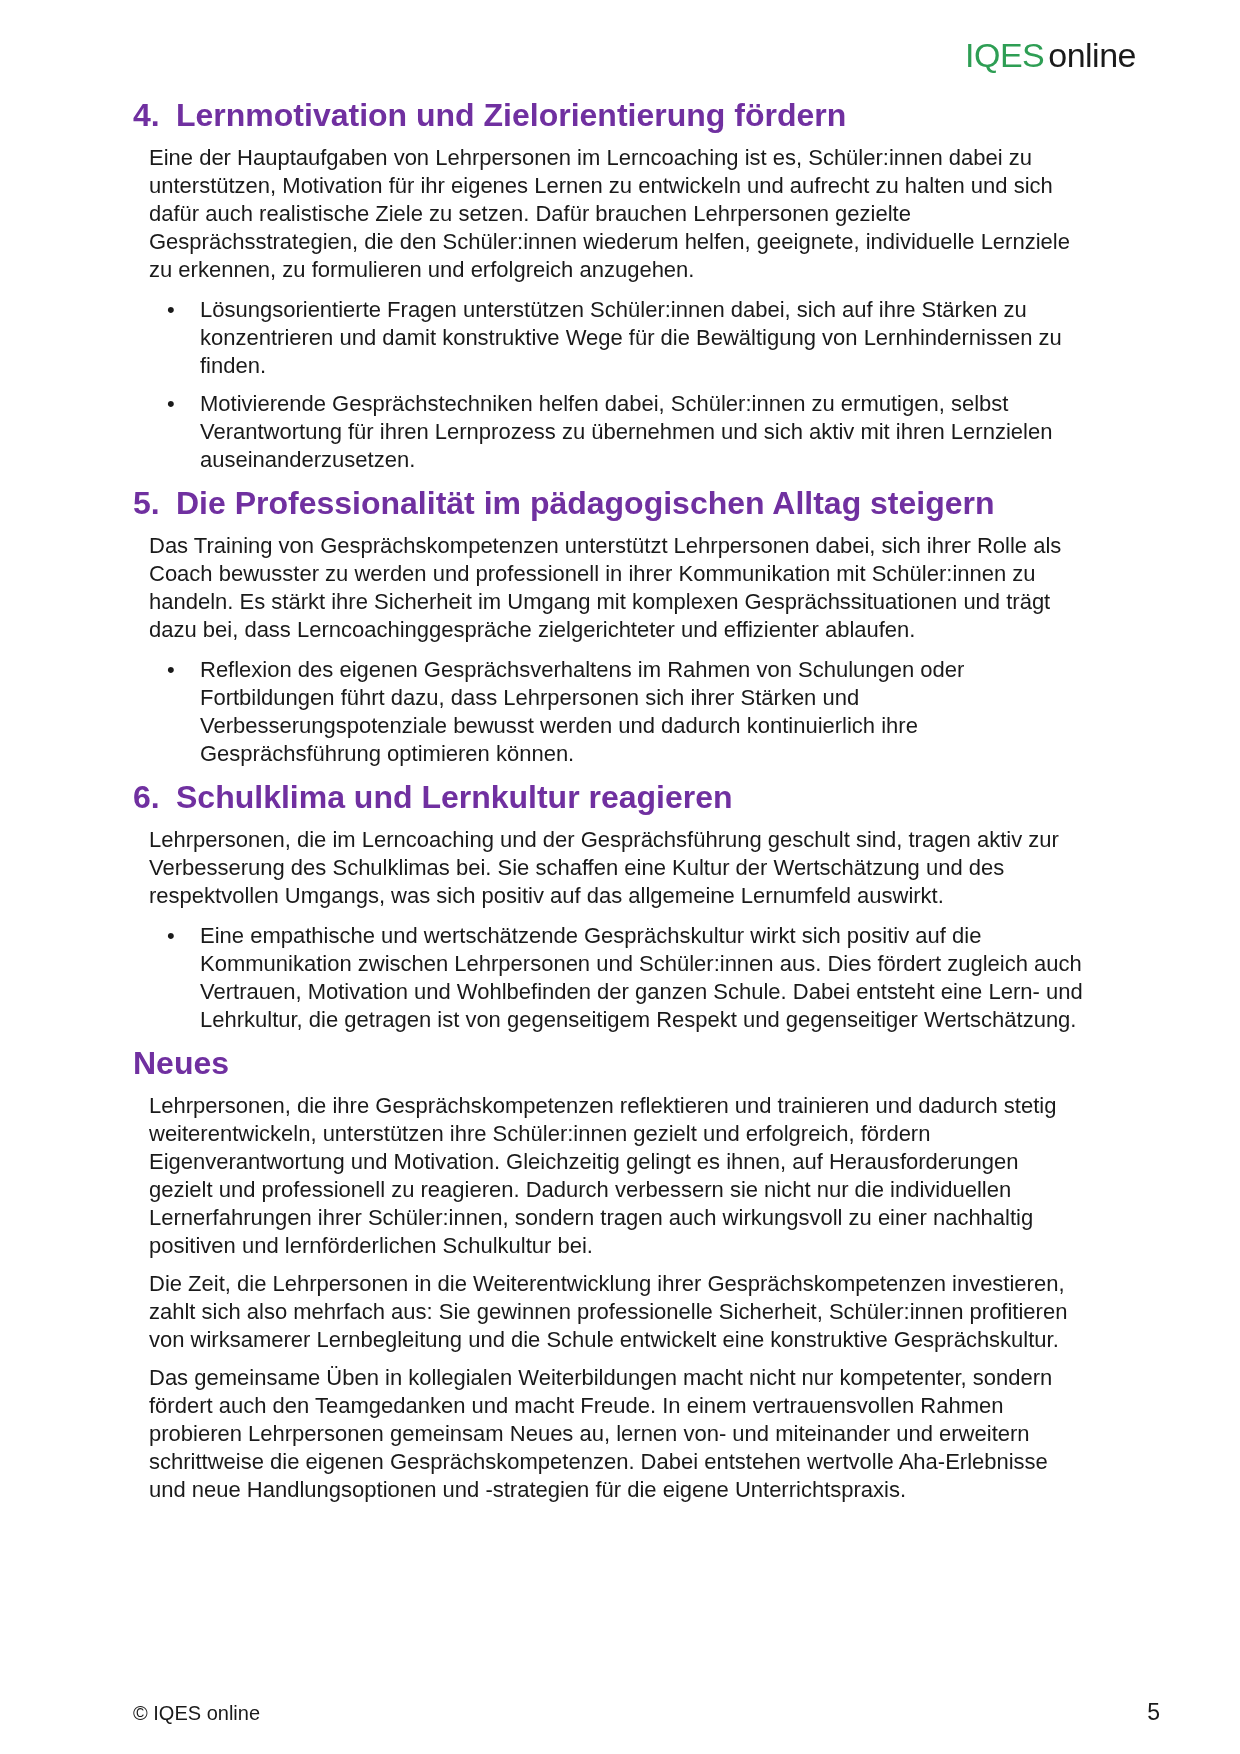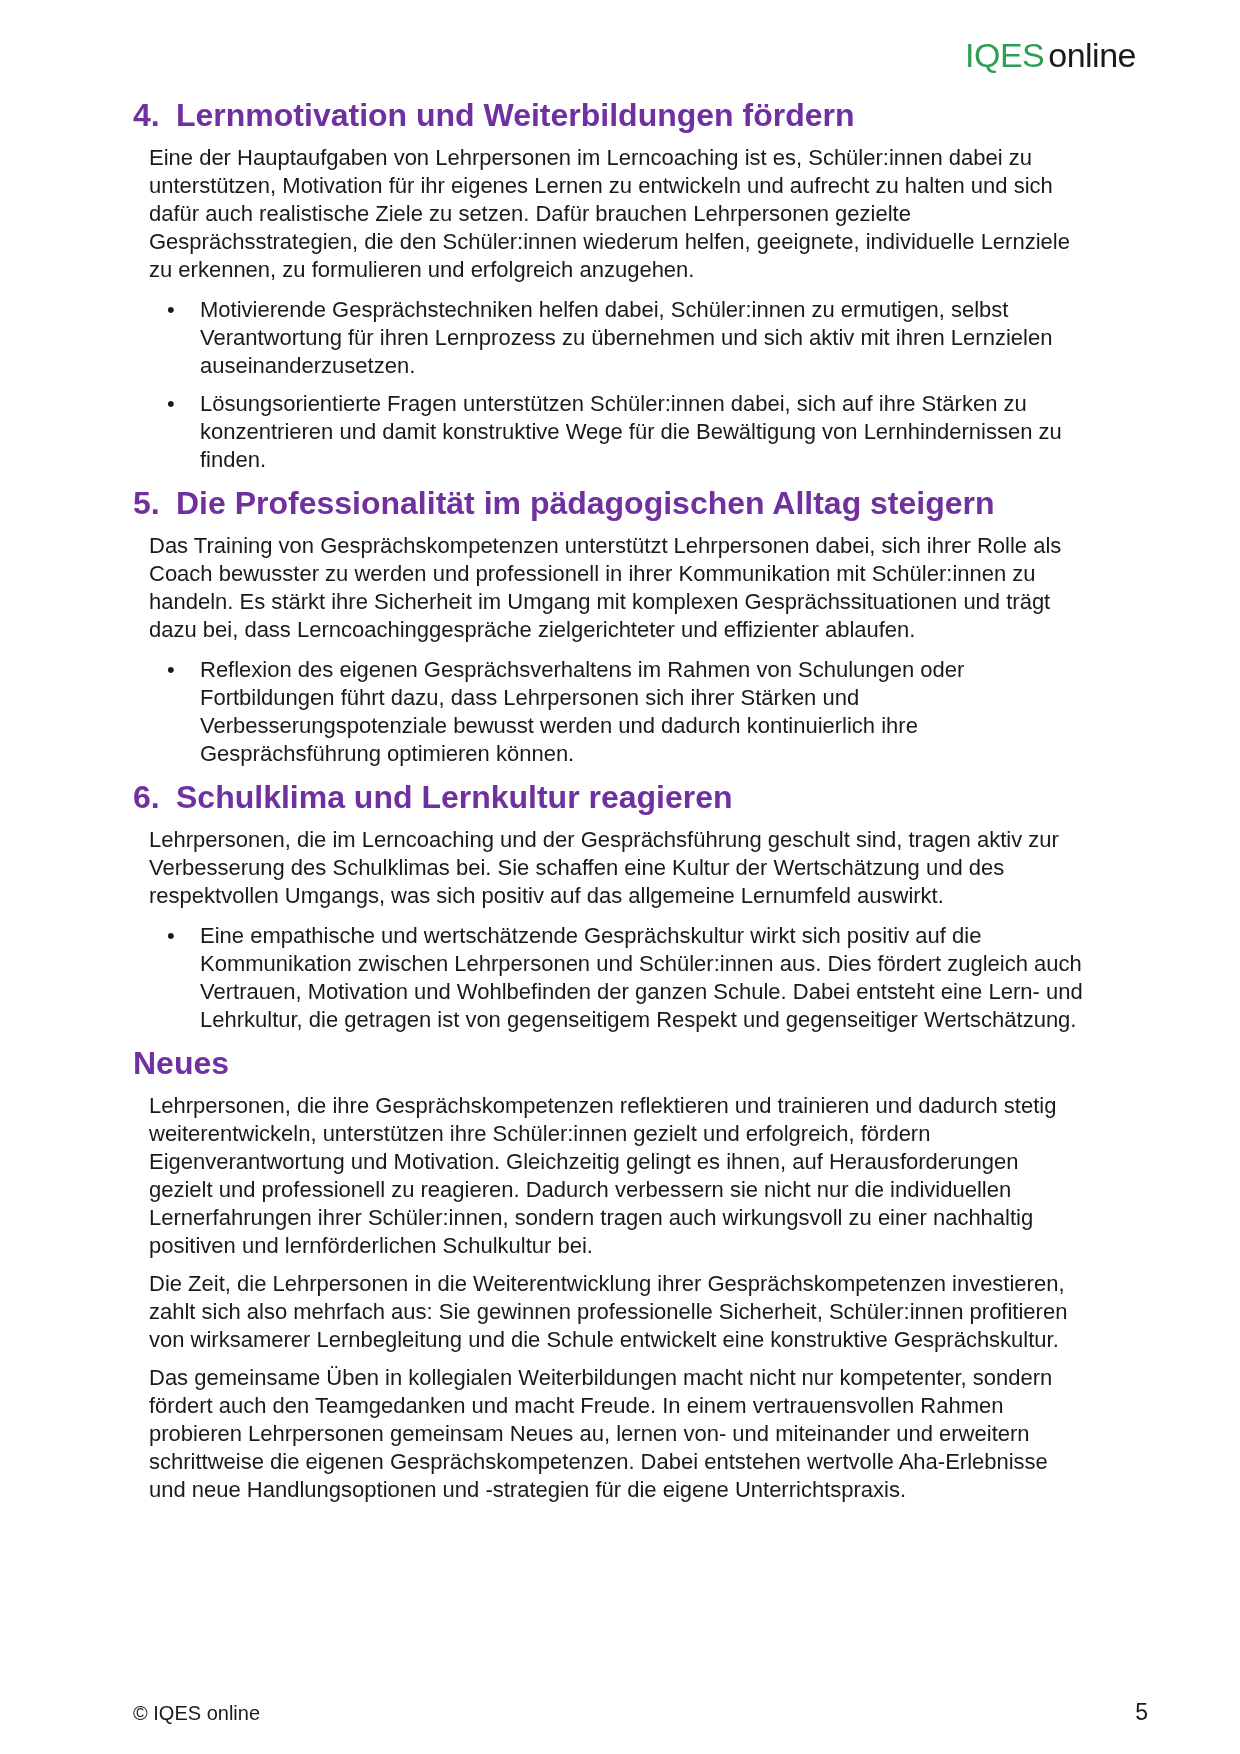--- a/index.html
+++ b/index.html
@@ -92,21 +92,21 @@
     line-height: 28px;
     color: #1a1a1a;
   }
   section {
     margin: 0;
   }
   
   .footer {
     position: absolute;
     left: 133px;
-    right: 92px;
+    right: 80px;
     bottom: 28px;
     display: flex;
     justify-content: space-between;
     align-items: baseline;
   }
   .footer .copyright {
     font-size: 20px;
     color: #1a1a1a;
   }
   .footer .page-number {
@@ -121,26 +121,26 @@
 
   <header class="logo">
     <span class="logo-iqes">IQES</span><span class="logo-online">online</span>
   </header>
 
   <main class="content">
 
     <section>
       <h2 class="heading">
         <span class="h-num">4.</span>
-        <span class="h-title">Lernmotivation und Weiterbildungen fördern</span>
+        <span class="h-title">Lernmotivation und Zielorientierung fördern</span>
       </h2>
       <p class="body-par">Eine der Hauptaufgaben von Lehrpersonen im Lerncoaching ist es, Schüler:innen dabei zu unterstützen, Motivation für ihr eigenes Lernen zu entwickeln und aufrecht zu halten und sich dafür auch realistische Ziele zu setzen. Dafür brauchen Lehrpersonen gezielte Gesprächsstrategien, die den Schüler:innen wiederum helfen, geeignete, individuelle Lernziele zu erkennen, zu formulieren und erfolgreich anzugehen.</p>
       <ul class="bullets">
+        <li>Lösungsorientierte Fragen unterstützen Schüler:innen dabei, sich auf ihre Stärken zu konzentrieren und damit konstruktive Wege für die Bewältigung von Lernhindernissen zu finden.</li>
         <li>Motivierende Gesprächstechniken helfen dabei, Schüler:innen zu ermutigen, selbst Verantwortung für ihren Lernprozess zu übernehmen und sich aktiv mit ihren Lernzielen auseinanderzusetzen.</li>
-        <li>Lösungsorientierte Fragen unterstützen Schüler:innen dabei, sich auf ihre Stärken zu konzentrieren und damit konstruktive Wege für die Bewältigung von Lernhindernissen zu finden.</li>
       </ul>
     </section>
 
     <section>
       <h2 class="heading">
         <span class="h-num">5.</span>
         <span class="h-title">Die Professionalität im pädagogischen Alltag steigern</span>
       </h2>
       <p class="body-par">Das Training von Gesprächskompetenzen unterstützt Lehrpersonen dabei, sich ihrer Rolle als Coach bewusster zu werden und professionell in ihrer Kommunikation mit Schüler:innen zu handeln. Es stärkt ihre Sicherheit im Umgang mit komplexen Gesprächssituationen und trägt dazu bei, dass Lerncoachinggespräche zielgerichteter und effizienter ablaufen.</p>
       <ul class="bullets">

